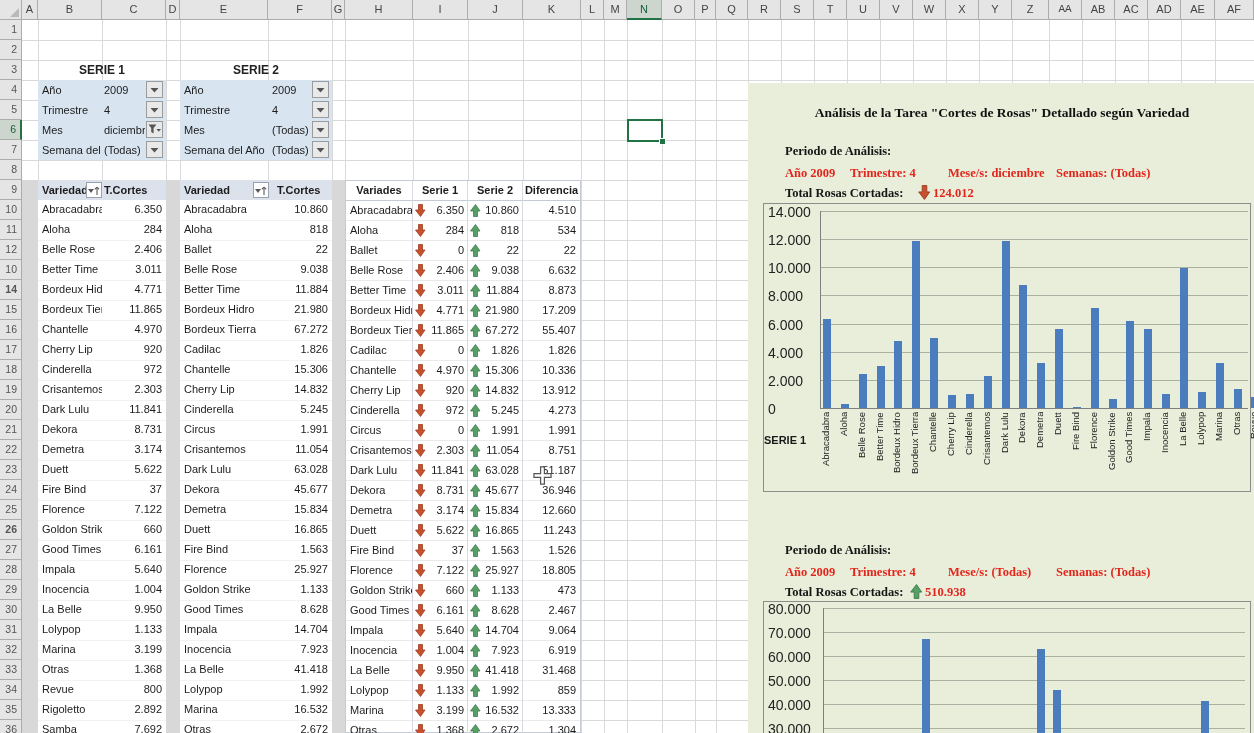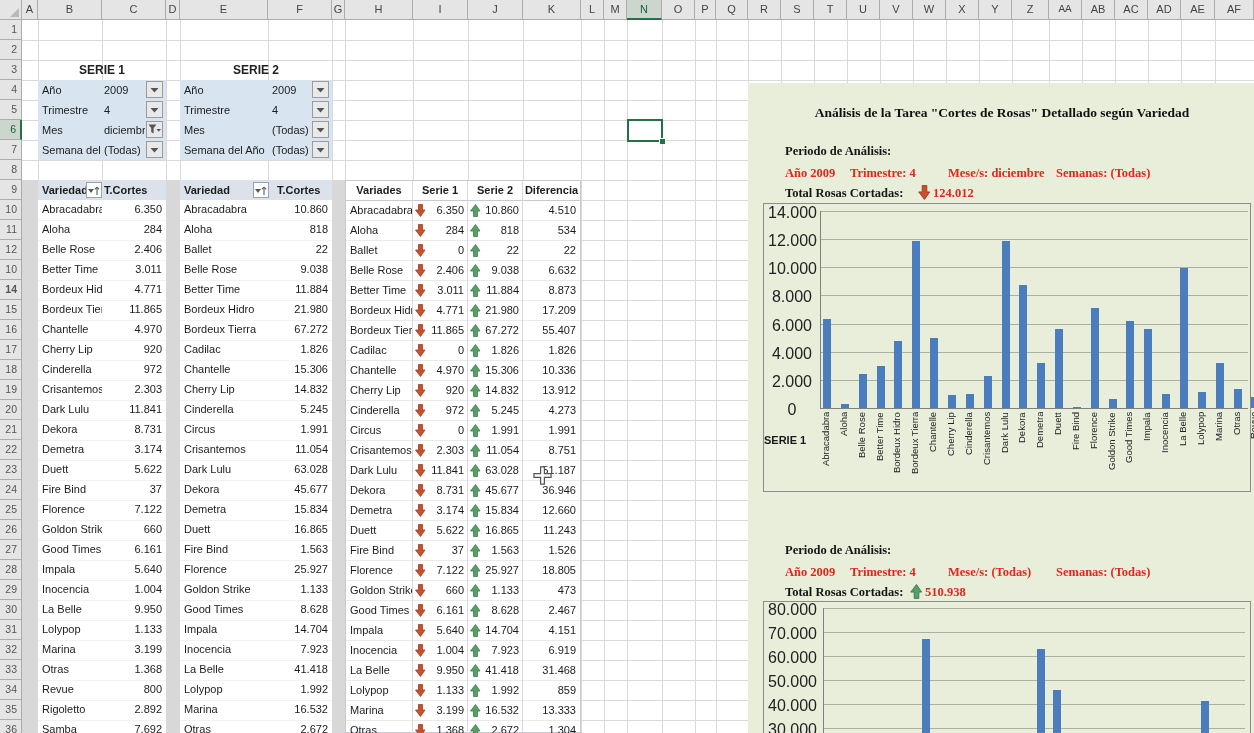--- a/index.html
+++ b/index.html
@@ -68,21 +68,21 @@
         font-family:"Liberation Serif","DejaVu Serif",serif;}
   #b1-arrow{position:absolute;left:918px;top:185px;z-index:3;}
   #b2-arrow{position:absolute;left:910px;top:584px;z-index:3;}
   #b1-total{left:933px;top:186px;} #b2-total{left:925px;top:585px;}
   #serie1-axis-label{position:absolute;left:764px;top:434px;font-weight:bold;font-size:11px;z-index:3;color:#1a1a1a;}
   #charts{position:absolute;inset:0;z-index:3;}
   .cframe{position:absolute;border:1px solid #8C8C8C;box-sizing:border-box;}
   .gline{position:absolute;height:1px;background:#AAB0A2;}
   .gline.base{background:#7F7F7F;}
   .vaxis{position:absolute;width:1px;background:#7F7F7F;}
-  .ytick{position:absolute;width:48px;text-align:center;font-size:16px;color:#222;}
+  .ytick{position:absolute;width:48px;text-align:left;font-size:14px;color:#222;}
   .bar{position:absolute;background:#4A7CBE;}
   .xlab{position:absolute;top:412px;height:70px;writing-mode:vertical-rl;transform:rotate(180deg);
         text-align:end;font-size:9.5px;color:#222;white-space:nowrap;overflow:hidden;width:14px;}
   
   #overlays{position:absolute;inset:0;z-index:5;pointer-events:none;}
   #selcell{position:absolute;left:627px;top:119px;width:36px;height:23px;border:2px solid #217346;box-sizing:border-box;}
   #selhandle{position:absolute;left:659px;top:138px;width:5px;height:5px;background:#217346;border:1px solid #fff;}
   #cursor{position:absolute;left:533px;top:466px;}
   
   #colhdrs,#rowhdrs{position:absolute;z-index:6;}
@@ -848,21 +848,21 @@
             <path d="M3.5 0.5h4v5.5h2.5L5.5 12.5 0.5 6h3z" fill="#C8502E" stroke="#9A3D20" stroke-width="0.8"></path>
           </svg>
           <span class="cnum">5.640</span>
         </div>
         <div class="cc cs2">
           <svg width="11" height="13" viewBox="0 0 11 13">
             <path d="M3.5 12.5h4V7h2.5L5.5 0.5 0.5 7h3z" fill="#56A065" stroke="#3F7A4E" stroke-width="0.8"></path>
           </svg>
           <span class="cnum">14.704</span>
         </div>
-        <div class="cc cdiff">4.151</div>
+        <div class="cc cdiff">9.064</div>
       </div>
       <div class="crow" style="top: 460px;">
         <div class="cc cname">Inocencia</div>
         <div class="cc cs1">
           <svg width="11" height="13" viewBox="0 0 11 13">
             <path d="M3.5 0.5h4v5.5h2.5L5.5 12.5 0.5 6h3z" fill="#C8502E" stroke="#9A3D20" stroke-width="0.8"></path>
           </svg>
           <span class="cnum">1.004</span>
         </div>
         <div class="cc cs2">
@@ -1122,21 +1122,21 @@
       <div class="rowhdr" style="top: 320px;">16</div>
       <div class="rowhdr" style="top: 340px;">17</div>
       <div class="rowhdr" style="top: 360px;">18</div>
       <div class="rowhdr" style="top: 380px;">19</div>
       <div class="rowhdr" style="top: 400px;">20</div>
       <div class="rowhdr" style="top: 420px;">21</div>
       <div class="rowhdr" style="top: 440px;">22</div>
       <div class="rowhdr" style="top: 460px;">23</div>
       <div class="rowhdr" style="top: 480px;">24</div>
       <div class="rowhdr" style="top: 500px;">25</div>
-      <div class="rowhdr" style="top: 520px;">26</div>
+      <div class="rowhdr" style="top: 520px; font-weight: bold;">26</div>
       <div class="rowhdr" style="top: 540px;">27</div>
       <div class="rowhdr" style="top: 560px;">28</div>
       <div class="rowhdr" style="top: 580px;">29</div>
       <div class="rowhdr" style="top: 600px;">30</div>
       <div class="rowhdr" style="top: 620px;">31</div>
       <div class="rowhdr" style="top: 640px;">32</div>
       <div class="rowhdr" style="top: 660px;">33</div>
       <div class="rowhdr" style="top: 680px;">34</div>
       <div class="rowhdr" style="top: 700px;">35</div>
       <div class="rowhdr" style="top: 720px;">36</div>

